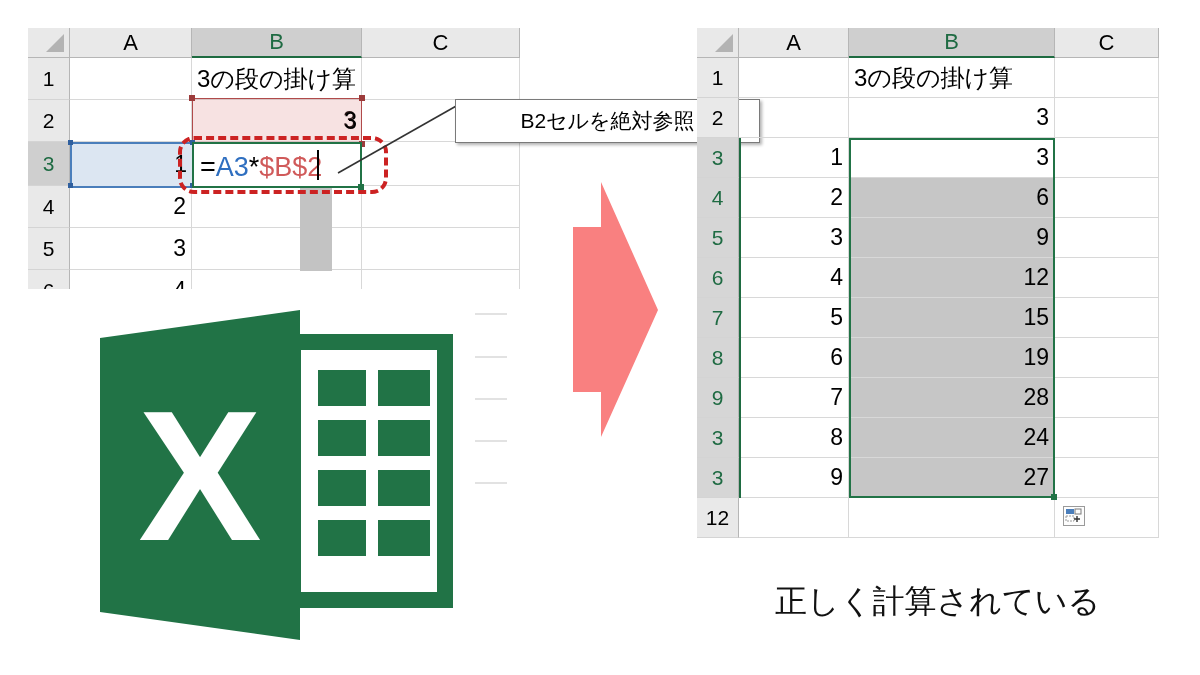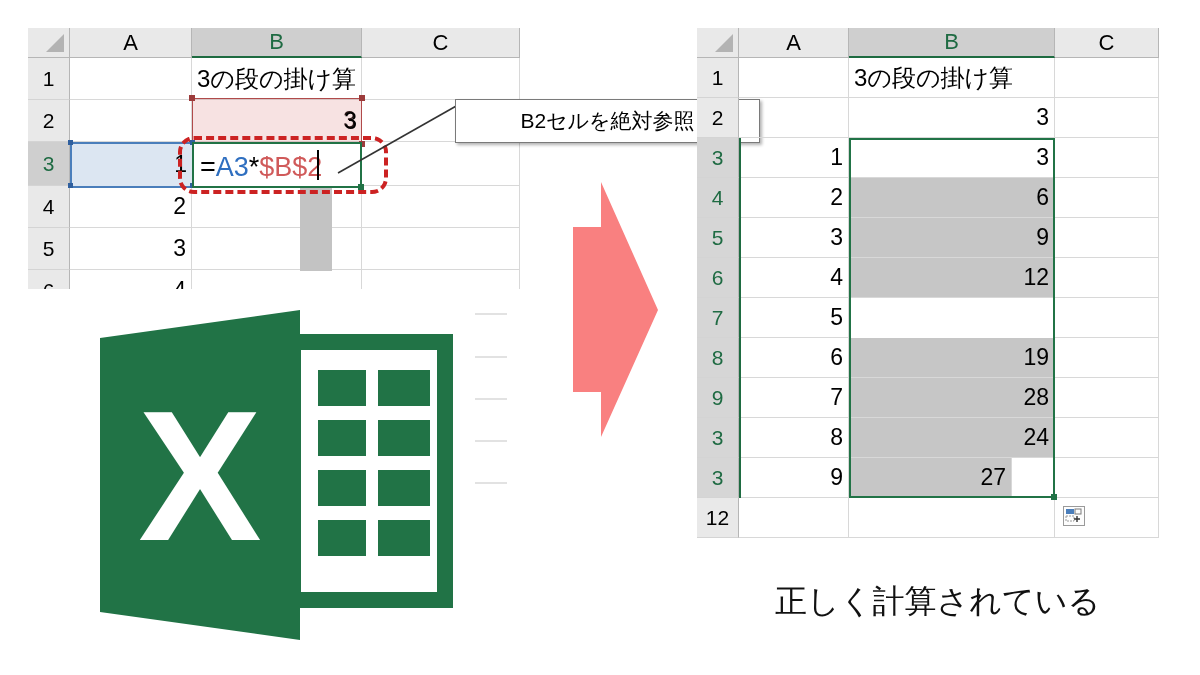--- a/index.html
+++ b/index.html
@@ -300,24 +300,25 @@
     <div class="cell num" style="left:42px;top:390px;width:110px;height:40px;">8</div>
     <div class="cell num" style="left:42px;top:430px;width:110px;height:40px;">9</div>
     <div class="cell num" style="left:42px;top:470px;width:110px;height:40px;"></div>
 
     <div class="cell left" style="left:152px;top:30px;width:206px;height:40px;font-size:24px;">3の段の掛け算</div>
     <div class="cell num" style="left:152px;top:70px;width:206px;height:40px;">3</div>
     <div class="cell num" style="left:152px;top:110px;width:206px;height:40px;">3</div>
     <div class="cell num fillgray" style="left:152px;top:150px;width:206px;height:40px;">6</div>
     <div class="cell num fillgray" style="left:152px;top:190px;width:206px;height:40px;">9</div>
     <div class="cell num fillgray" style="left:152px;top:230px;width:206px;height:40px;">12</div>
+    <div class="cell num fillgray" style="left:152px;top:270px;width:206px;height:40px;">15</div>
     <div class="cell num fillgray" style="left:152px;top:310px;width:206px;height:40px;">19</div>
     <div class="cell num fillgray" style="left:152px;top:350px;width:206px;height:40px;">28</div>
     <div class="cell num fillgray" style="left:152px;top:390px;width:206px;height:40px;">24</div>
-    <div class="cell num fillgray" style="left:152px;top:430px;width:163px;height:40px;">27</div>
+    <div class="cell num fillgray" style="left:152px;top:430px;width:206px;height:40px;">27</div>
     <div class="cell num" style="left:152px;top:470px;width:206px;height:40px;"></div>
 
     <div class="cell" style="left:358px;top:30px;width:104px;height:40px;"></div>
     <div class="cell" style="left:358px;top:70px;width:104px;height:40px;"></div>
     <div class="cell" style="left:358px;top:110px;width:104px;height:40px;"></div>
     <div class="cell" style="left:358px;top:150px;width:104px;height:40px;"></div>
     <div class="cell" style="left:358px;top:190px;width:104px;height:40px;"></div>
     <div class="cell" style="left:358px;top:230px;width:104px;height:40px;"></div>
     <div class="cell" style="left:358px;top:270px;width:104px;height:40px;"></div>
     <div class="cell" style="left:358px;top:310px;width:104px;height:40px;"></div>

